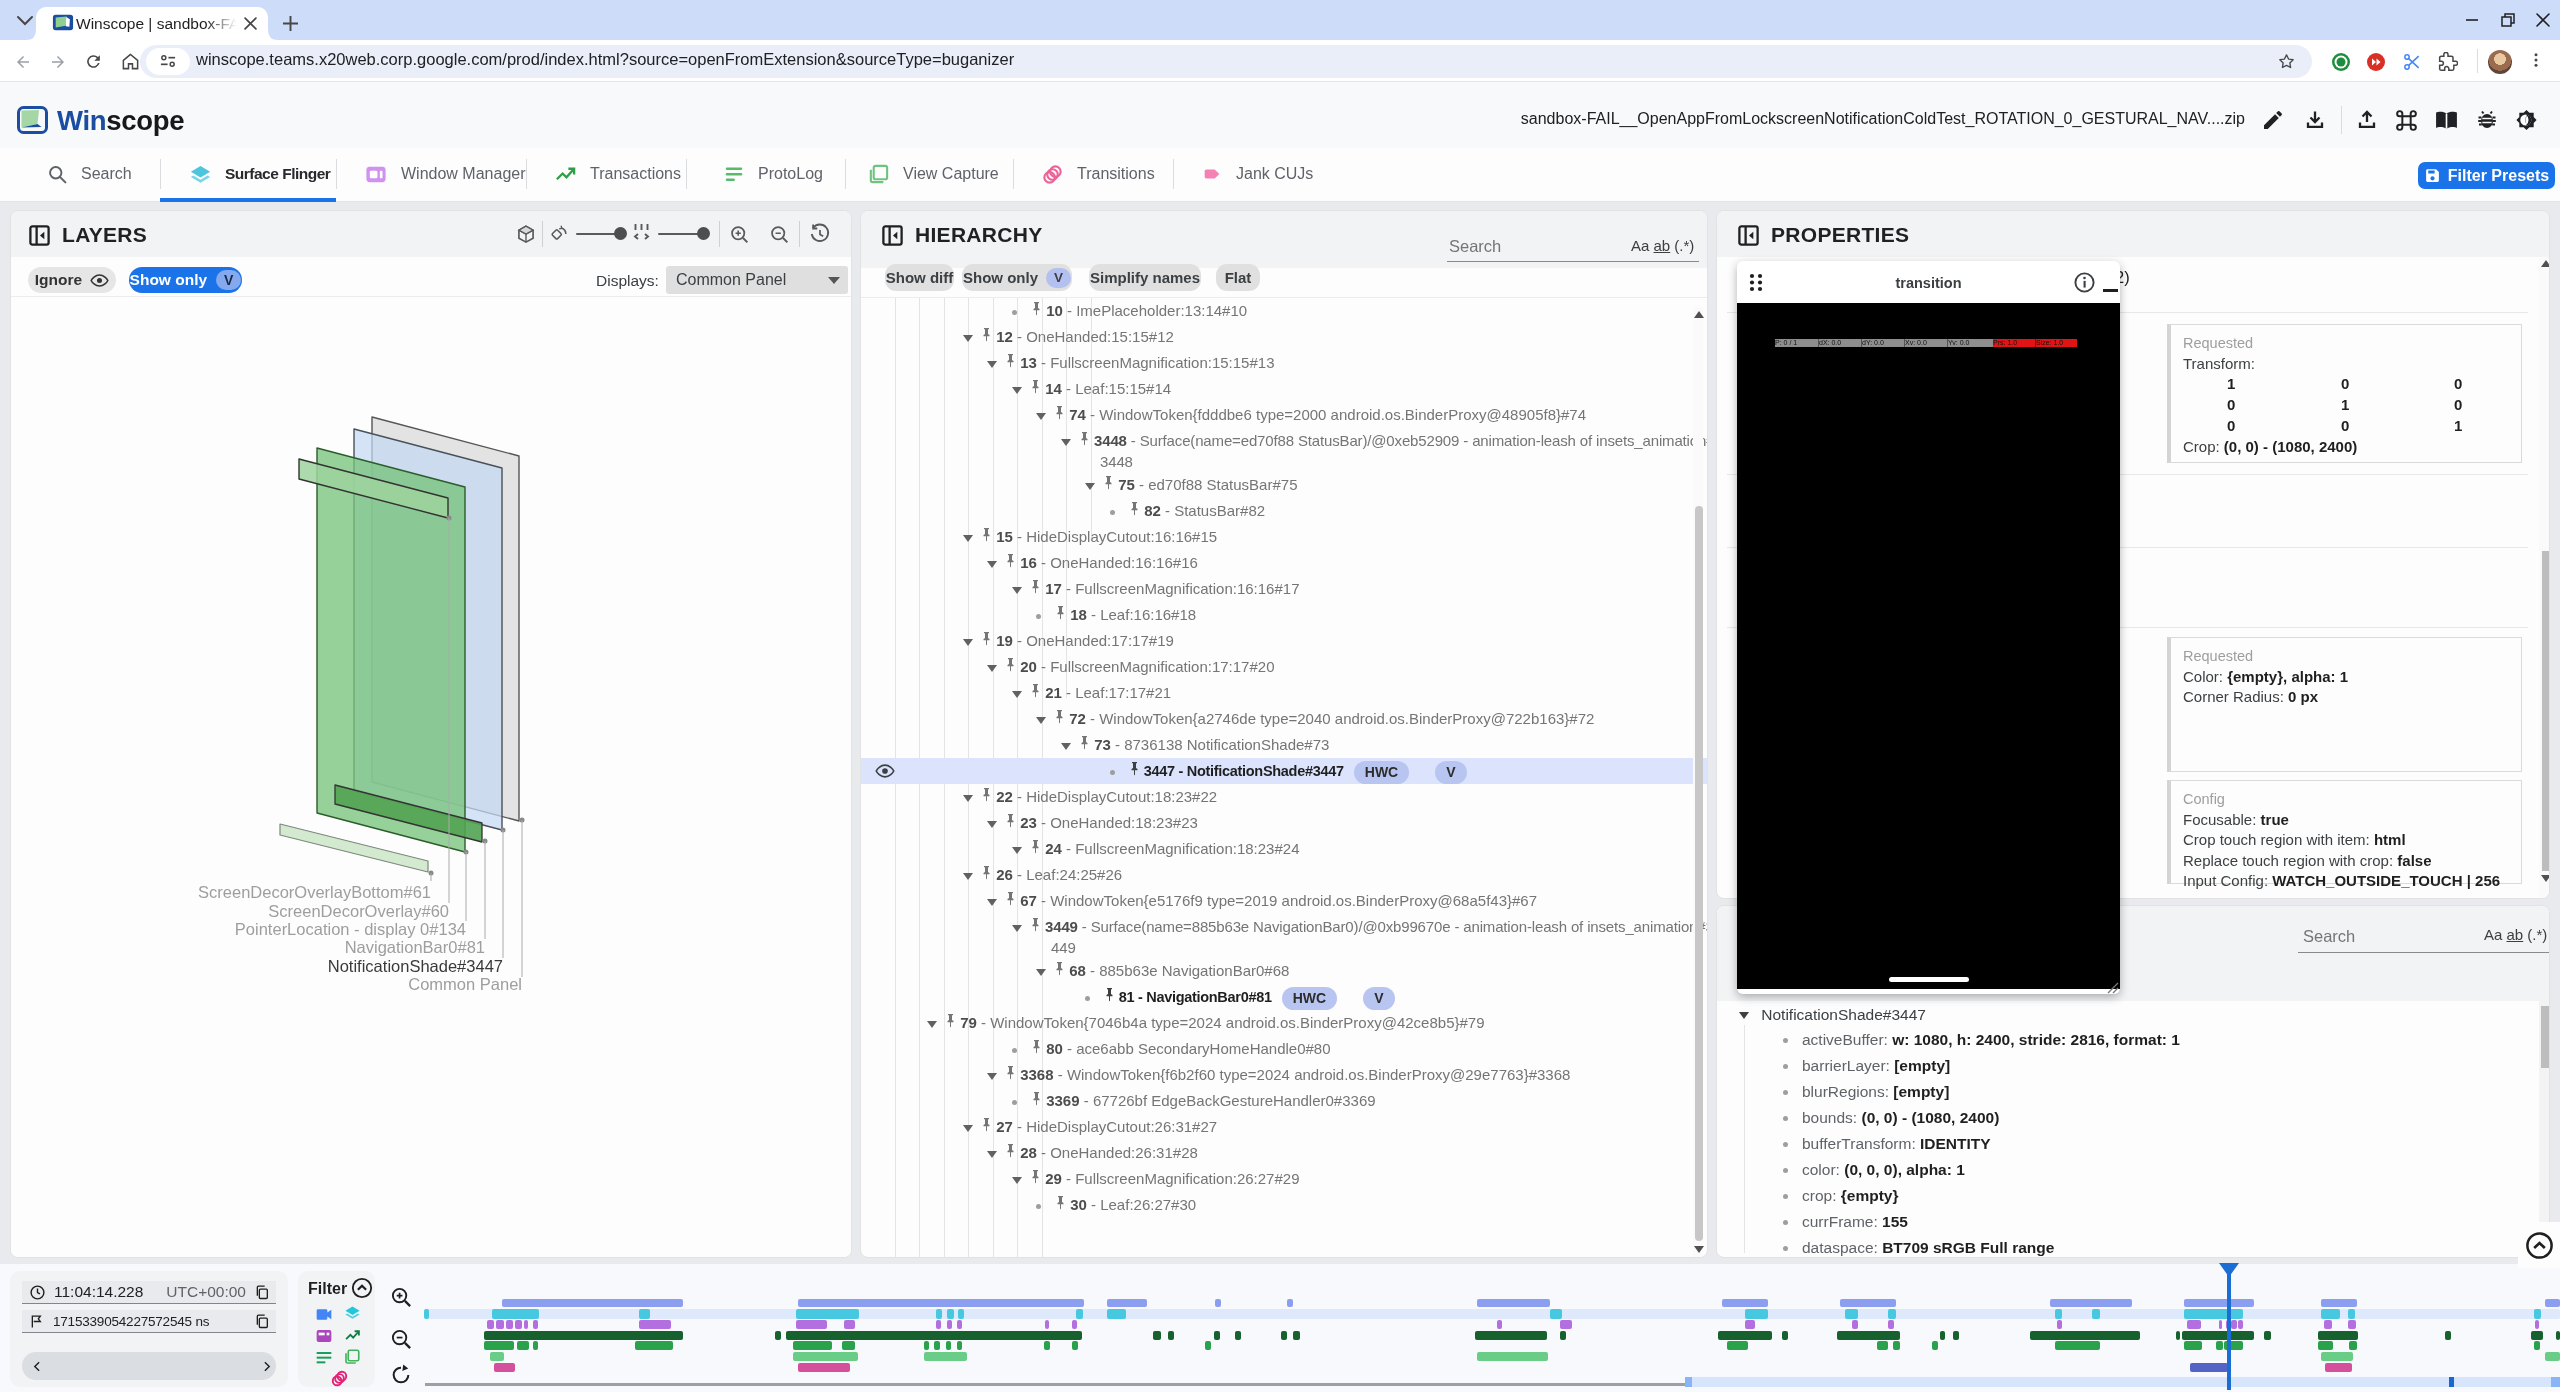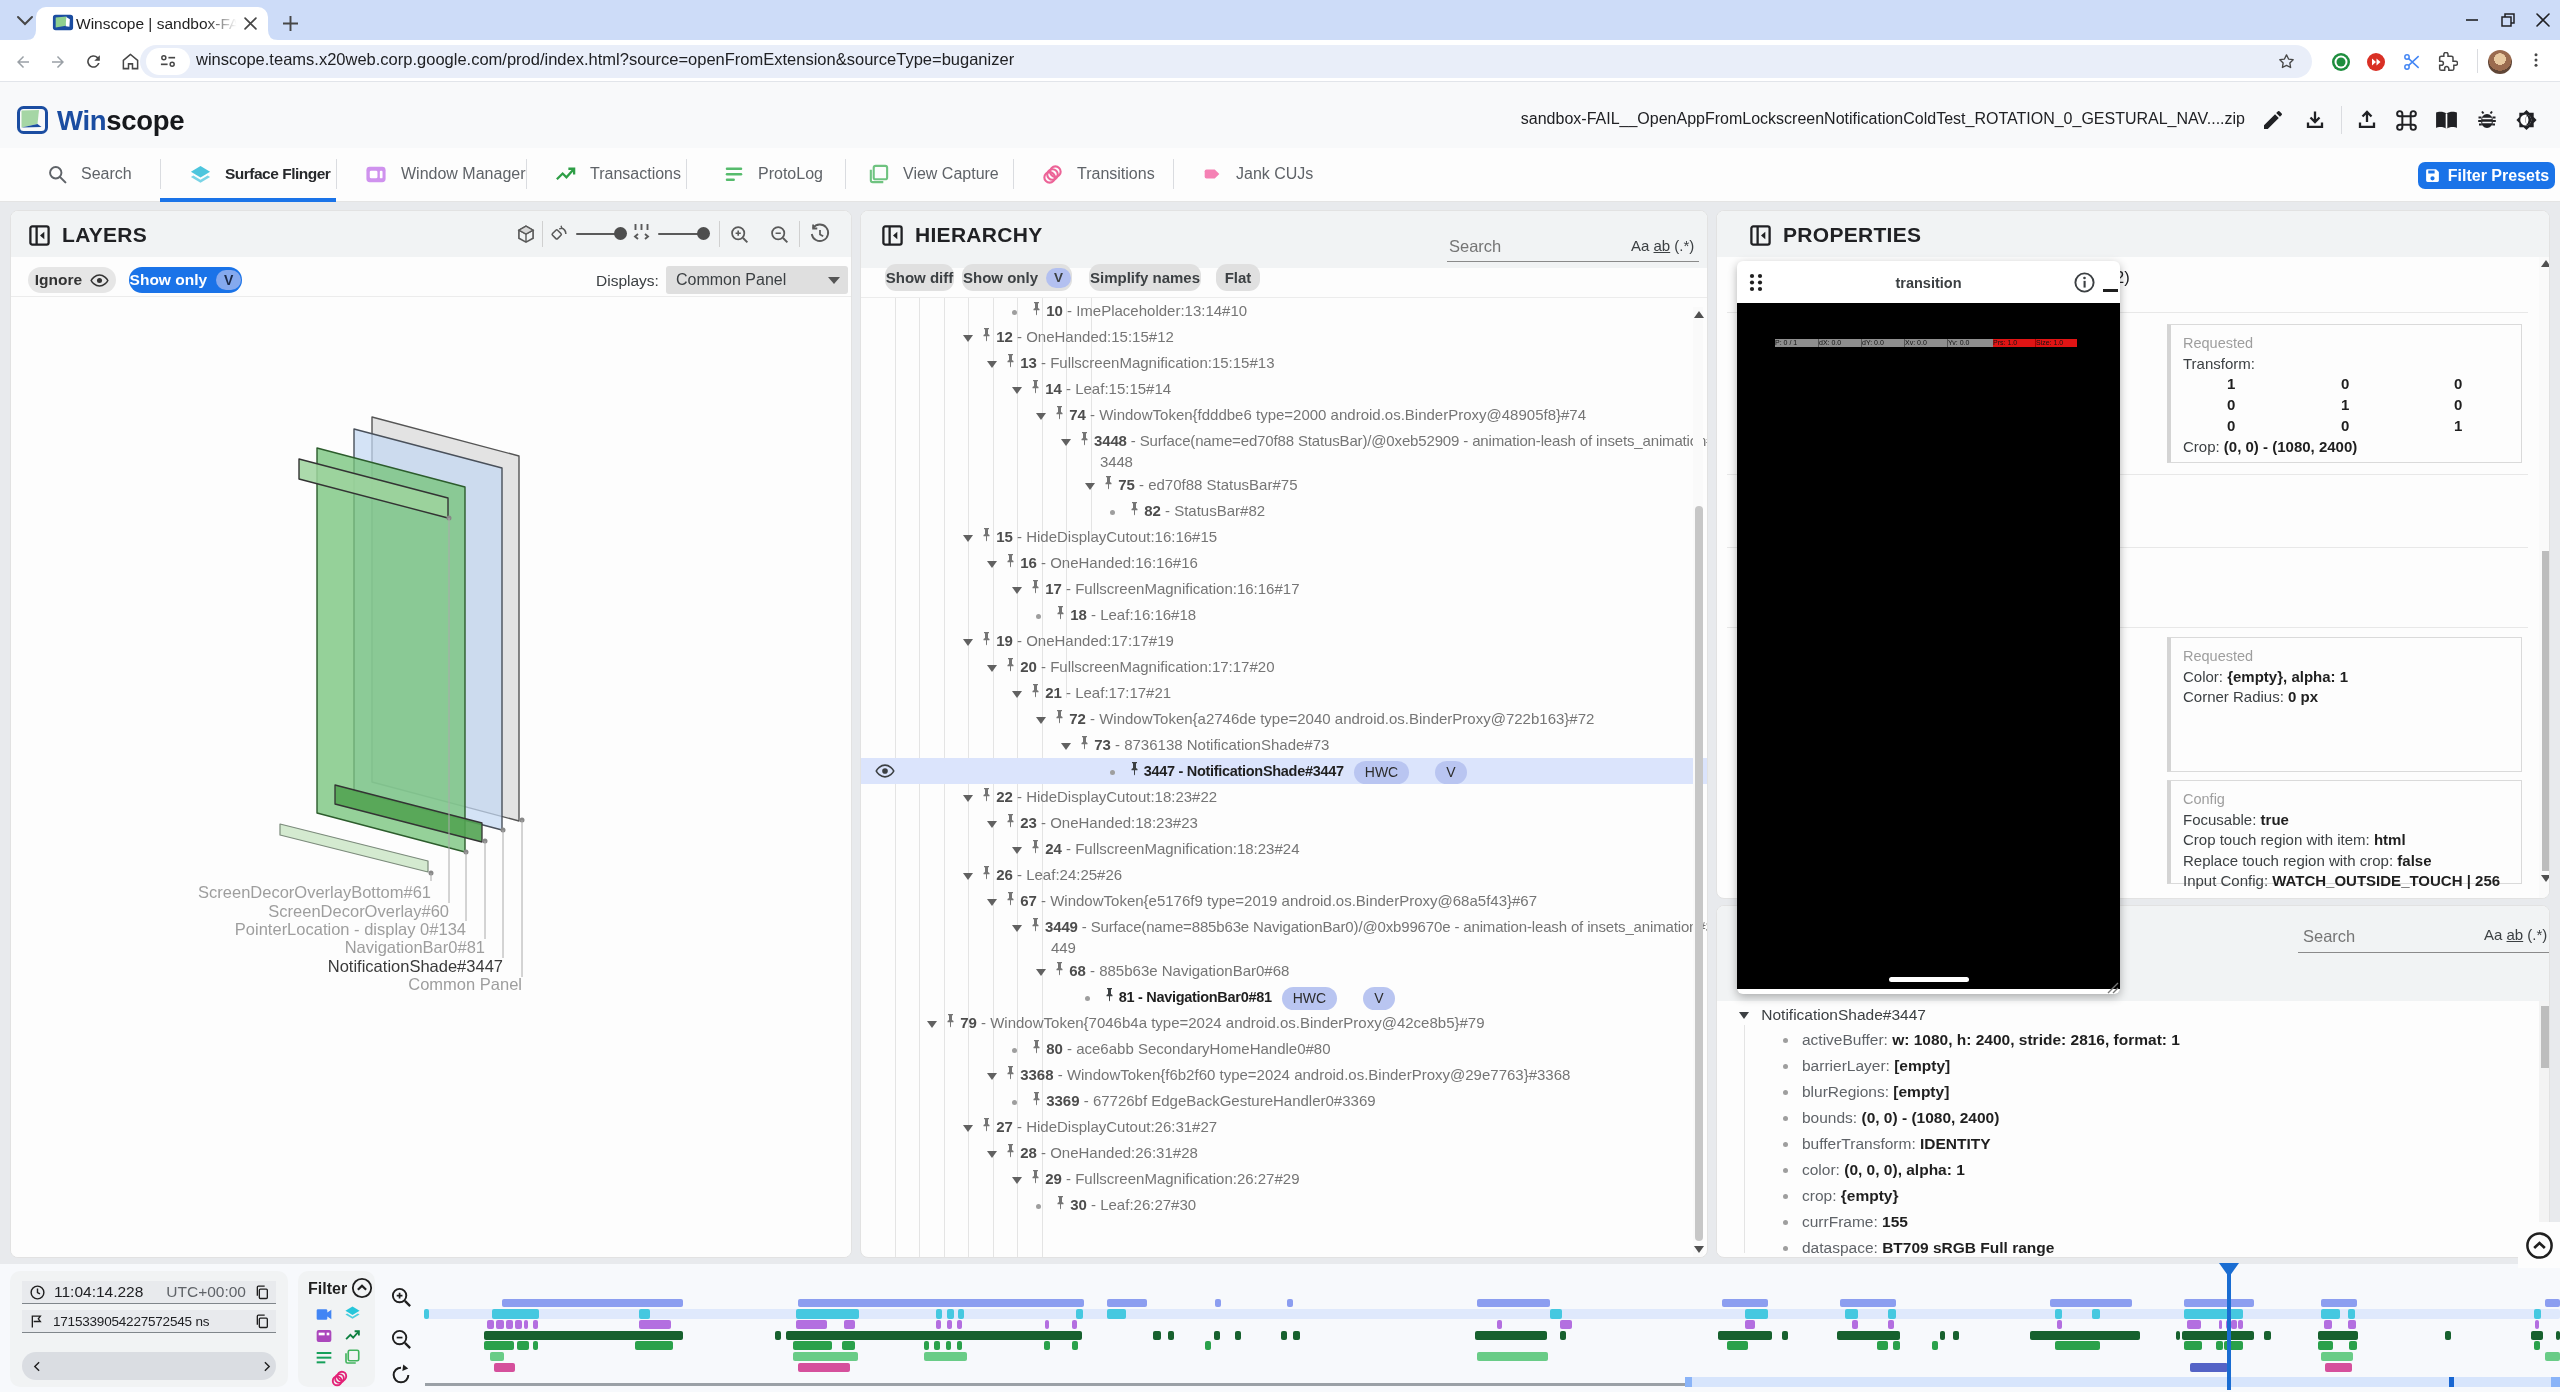--- a/index.html
+++ b/index.html
@@ -27,21 +27,21 @@
 
 .panel { position:absolute; top:210px; height:1048px; background:#fdfdfd; border:1px solid #e2e2e2; border-radius:8px; overflow:hidden; }
 .phead { position:absolute; left:0; top:0; width:100%; height:46px; background:#f1f3f4; }
 .ptitle { position:absolute; top:12px; font-size:21px; font-weight:bold; color:#202124; letter-spacing:.3px; display:flex; align-items:center; gap:11px; }
 .chipbtn { background:#e0e0e0; border-radius:11px; color:#3c4043; font-size:15px; font-weight:bold; display:inline-flex; align-items:center; justify-content:center; }
 
 
 #tree { position:absolute; left:0; top:87px; width:846px; height:961px; overflow:hidden; font-size:15px; color:#757575; }
 .trow { position:relative; height:26px; line-height:26px; white-space:nowrap; }
 .num { font-weight:bold; color:#4d4d4d; }
-.tchip { display:inline-block; background:#b9c5f1; border-radius:12px; height:23px; line-height:23px; padding:0 11px; color:#2c2c2c; font-size:14px; font-weight:normal; margin-left:10px; vertical-align:middle; letter-spacing:0; }
+.tchip { display:inline-block; background:#b9c5f1; border-radius:12px; height:23px; line-height:23px; padding:0 11px; color:#2c2c2c; font-size:14px; font-weight:bold; margin-left:10px; vertical-align:middle; letter-spacing:0; }
 .arr { display:inline-block; width:0; height:0; border-left:5.5px solid transparent; border-right:5.5px solid transparent; border-top:7px solid #616161; margin-right:8px; vertical-align:middle; }
 .blt { display:inline-block; width:5px; height:5px; border-radius:50%; background:#9e9e9e; margin-right:14px; vertical-align:middle; }
 .guide { position:absolute; top:0; width:1px; height:961px; background:#e4e4e4; }
 
 
 .pbox { position:absolute; left:450px; width:355px; border:1px solid #dadada; border-left:4px solid #d4d4d4; background:#fdfdfd; font-size:15px; line-height:20.5px; color:#3c4043; padding:8px 12px; }
 .gray { color:#9e9e9e; font-size:14.5px; }
 b.v { color:#1f1f1f; }
 .sline { position:absolute; left:10px; width:801px; height:1px; background:#e8e8e8; }
 
@@ -514,21 +514,21 @@
           </svg> <span class="num">30</span> - Leaf:26:27#30</div>
     </div>
 
     <div class="abs" style="left:832px;top:96px;width:10px;height:952px;background:#fafafa;"></div>
     <div class="abs" style="left:833px;top:100px;width:0;height:0;border-left:5px solid transparent;border-right:5px solid transparent;border-bottom:7px solid #505050;"></div>
     <div class="abs" style="left:833px;top:1035px;width:0;height:0;border-left:5px solid transparent;border-right:5px solid transparent;border-top:7px solid #505050;"></div>
     <div class="abs" style="left:834px;top:295px;width:8px;height:735px;background:#c7c7c7;border-radius:4px;"></div>
   </div>
   <div class="panel" id="propspanel" style="left:1716px;width:834px;height:689px;">
     <div class="phead"></div>
-    <div class="ptitle" style="left:32px;">
+    <div class="ptitle" style="left:20px;">
       <svg width="23" height="23" viewBox="0 0 24 24">
           <rect x="2.5" y="2.5" width="19" height="19" rx="2" fill="none" stroke="#202124" stroke-width="2.4"></rect>
           <path d="M9 2.5 V21.5" stroke="#202124" stroke-width="2.4"></path>
           <path d="M17 8 L12.5 12 L17 16 Z" fill="#202124"></path>
         </svg>
       <span>PROPERTIES</span>
     </div>
     <div class="abs" style="left:398px;top:57px;font-size:16.5px;color:#202124;">2)</div>
     <div class="sline" style="top:101px;"></div>
     <div class="sline" style="top:263px;"></div>

